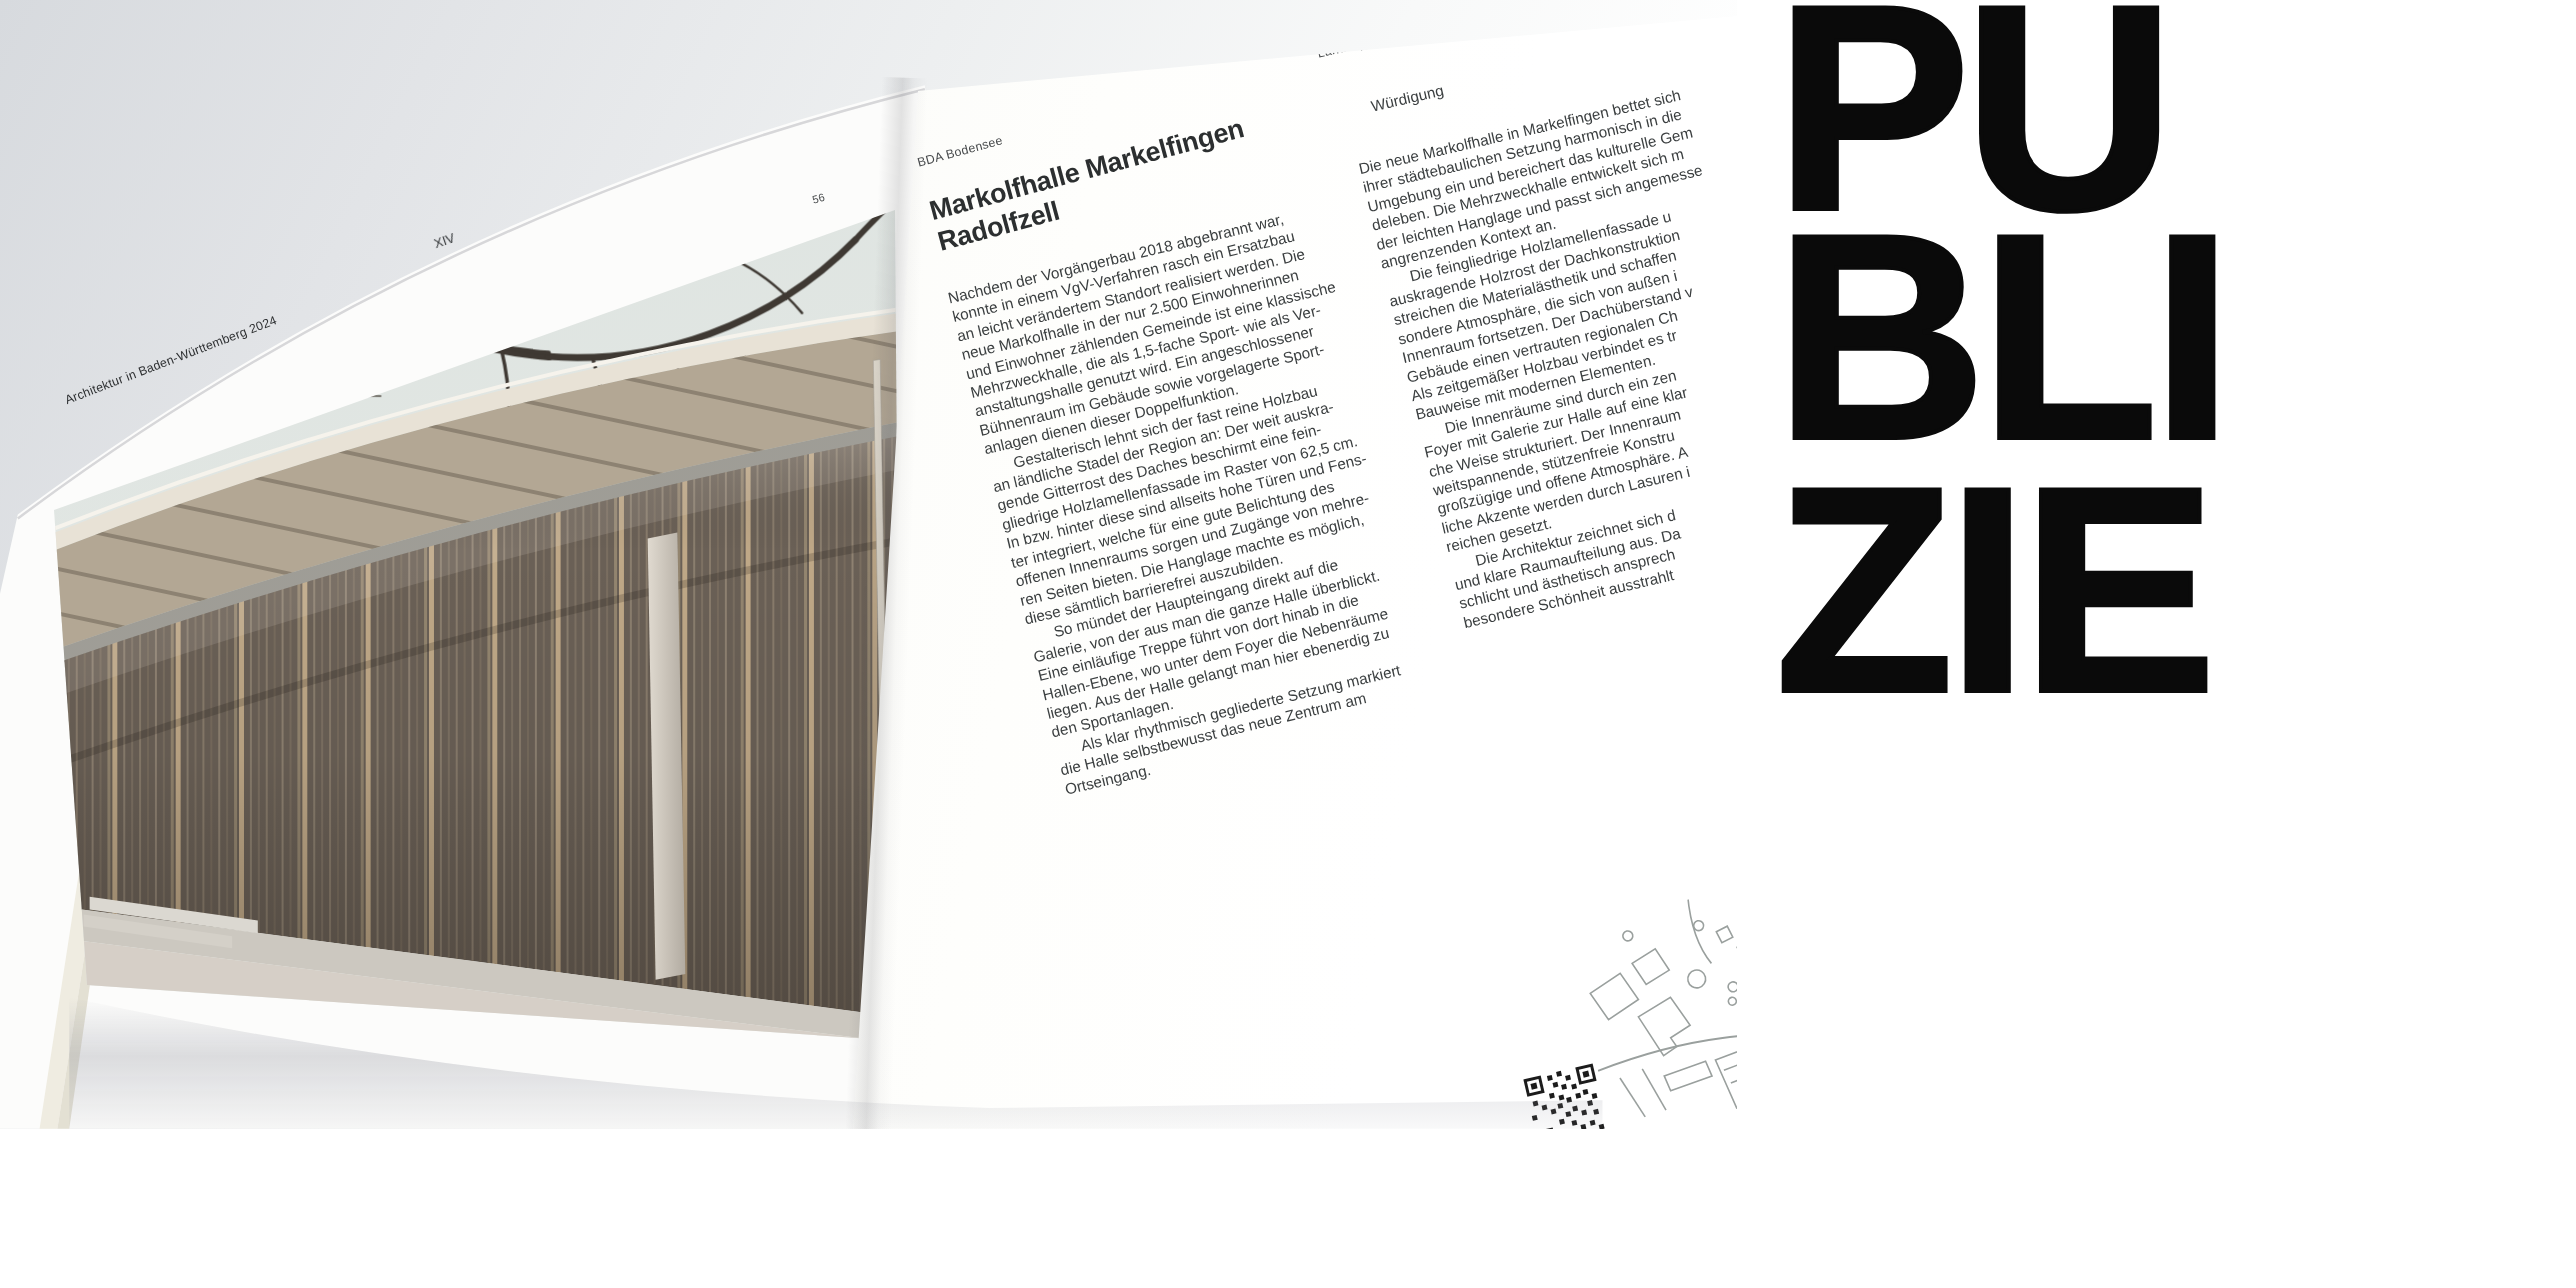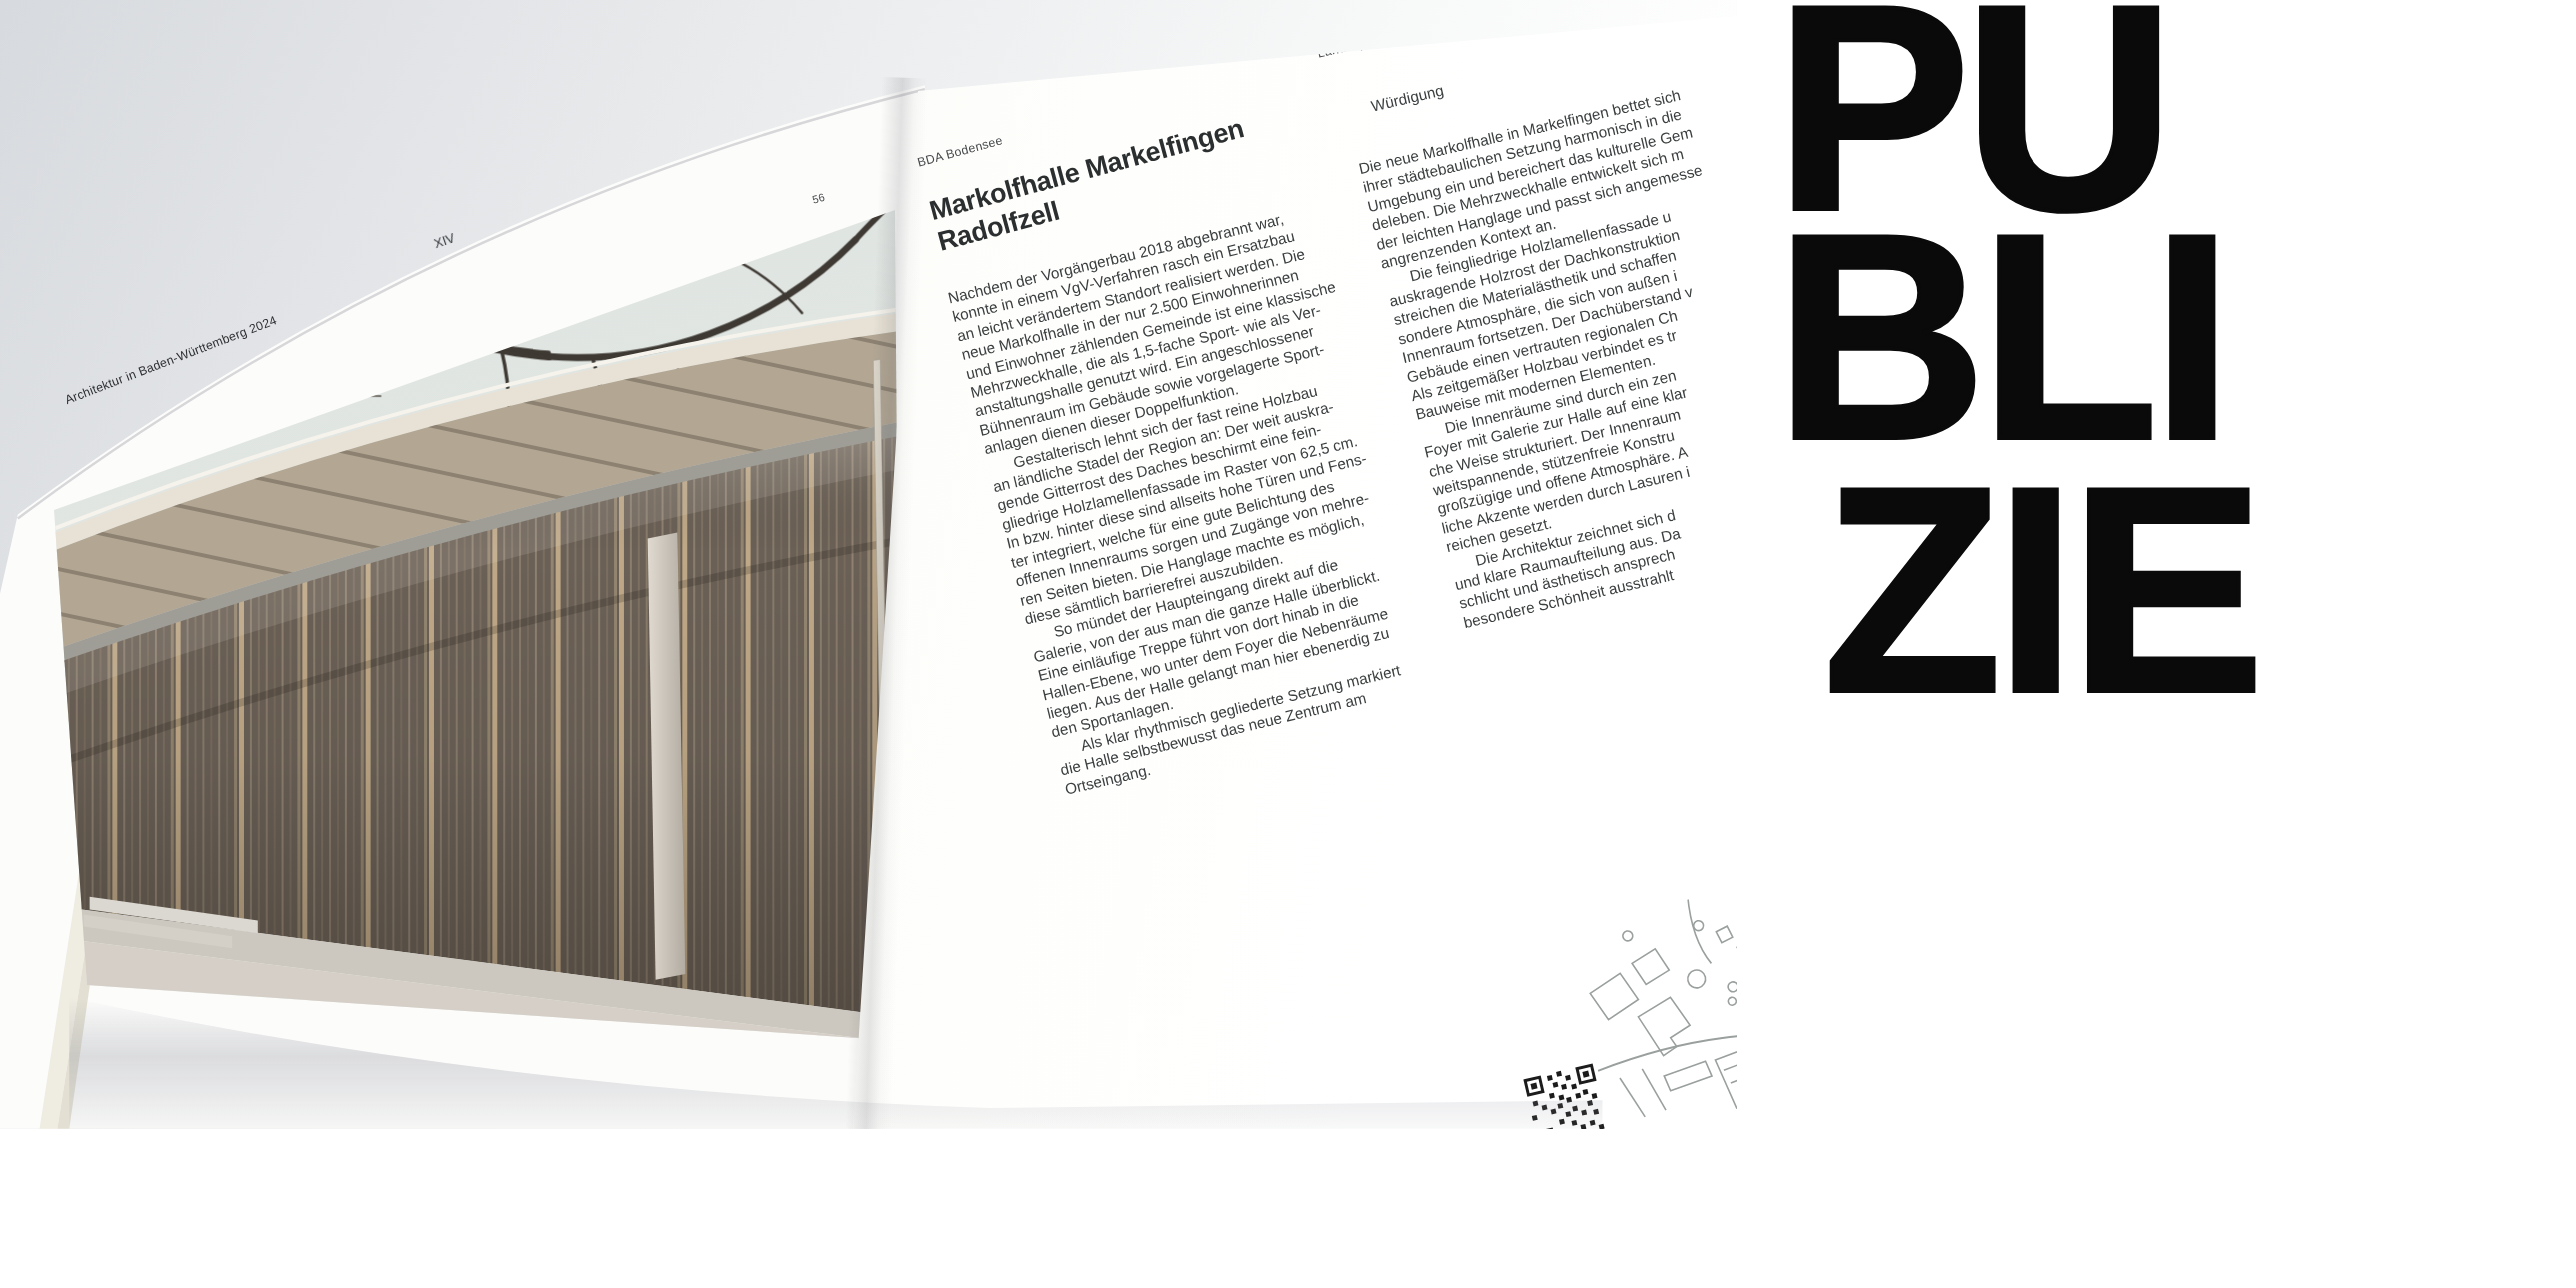--- a/index.html
+++ b/index.html
@@ -41,21 +41,21 @@
           transform-origin:0 0;
           background:linear-gradient(to right,rgba(90,90,95,0) 0%,rgba(90,90,95,.16) 45%,rgba(90,90,95,.04) 72%,rgba(90,90,95,0) 100%);}
 
   .siteplan{left:1565px;top:928px;transform:rotate(-13deg);}
   .qr{left:1521px;top:1078px;transform:rotate(-13deg);}
 
   
   .pub{position:absolute;left:1775px;top:-7px;font-weight:700;font-size:293px;line-height:229px;
        letter-spacing:-7px;color:#0a0a0a;-webkit-text-stroke:4px #0a0a0a;}
   .pub .row{height:229px;}
-  .pub .r3{margin-top:24px;margin-left:48px;}
+  .pub .r3{margin-top:24px;}
   .pub .r4{margin-top:-2px;}
 </style>
 </head>
 <body>
 
 <div class="canvas">
 
   <div class="photo">
 
     <svg class="layer" width="1737" height="1129" viewBox="0 0 1756 1141">

